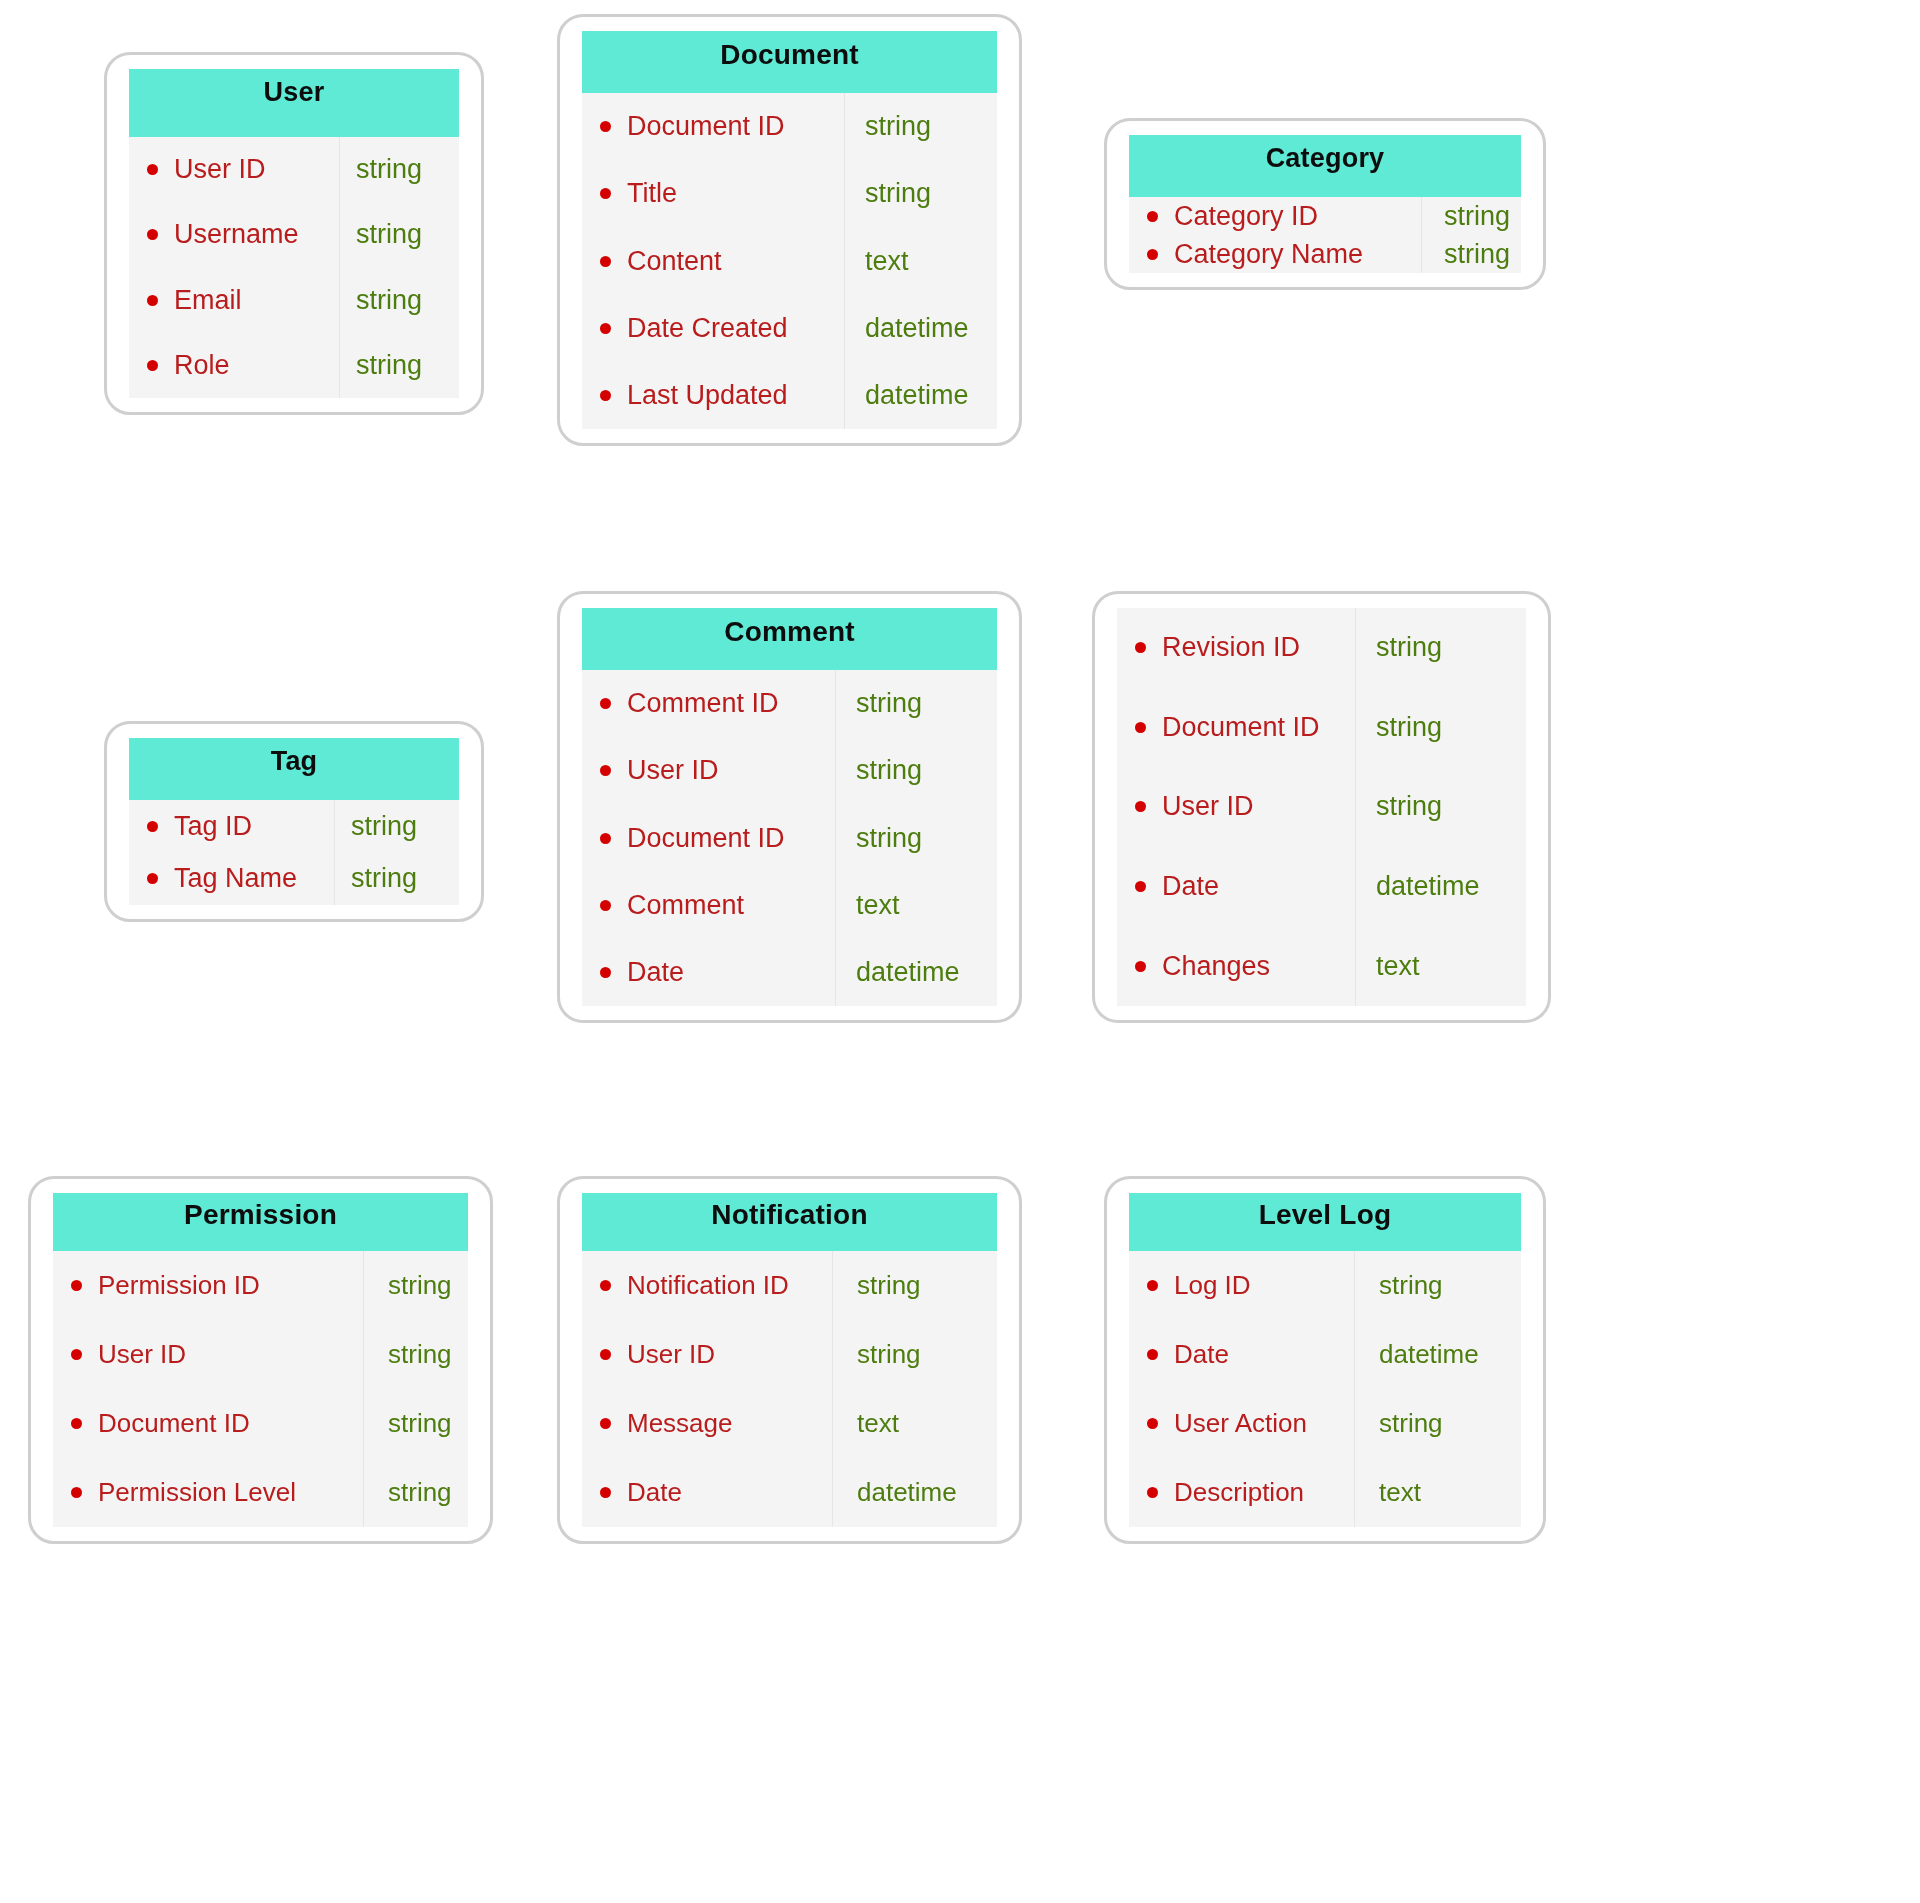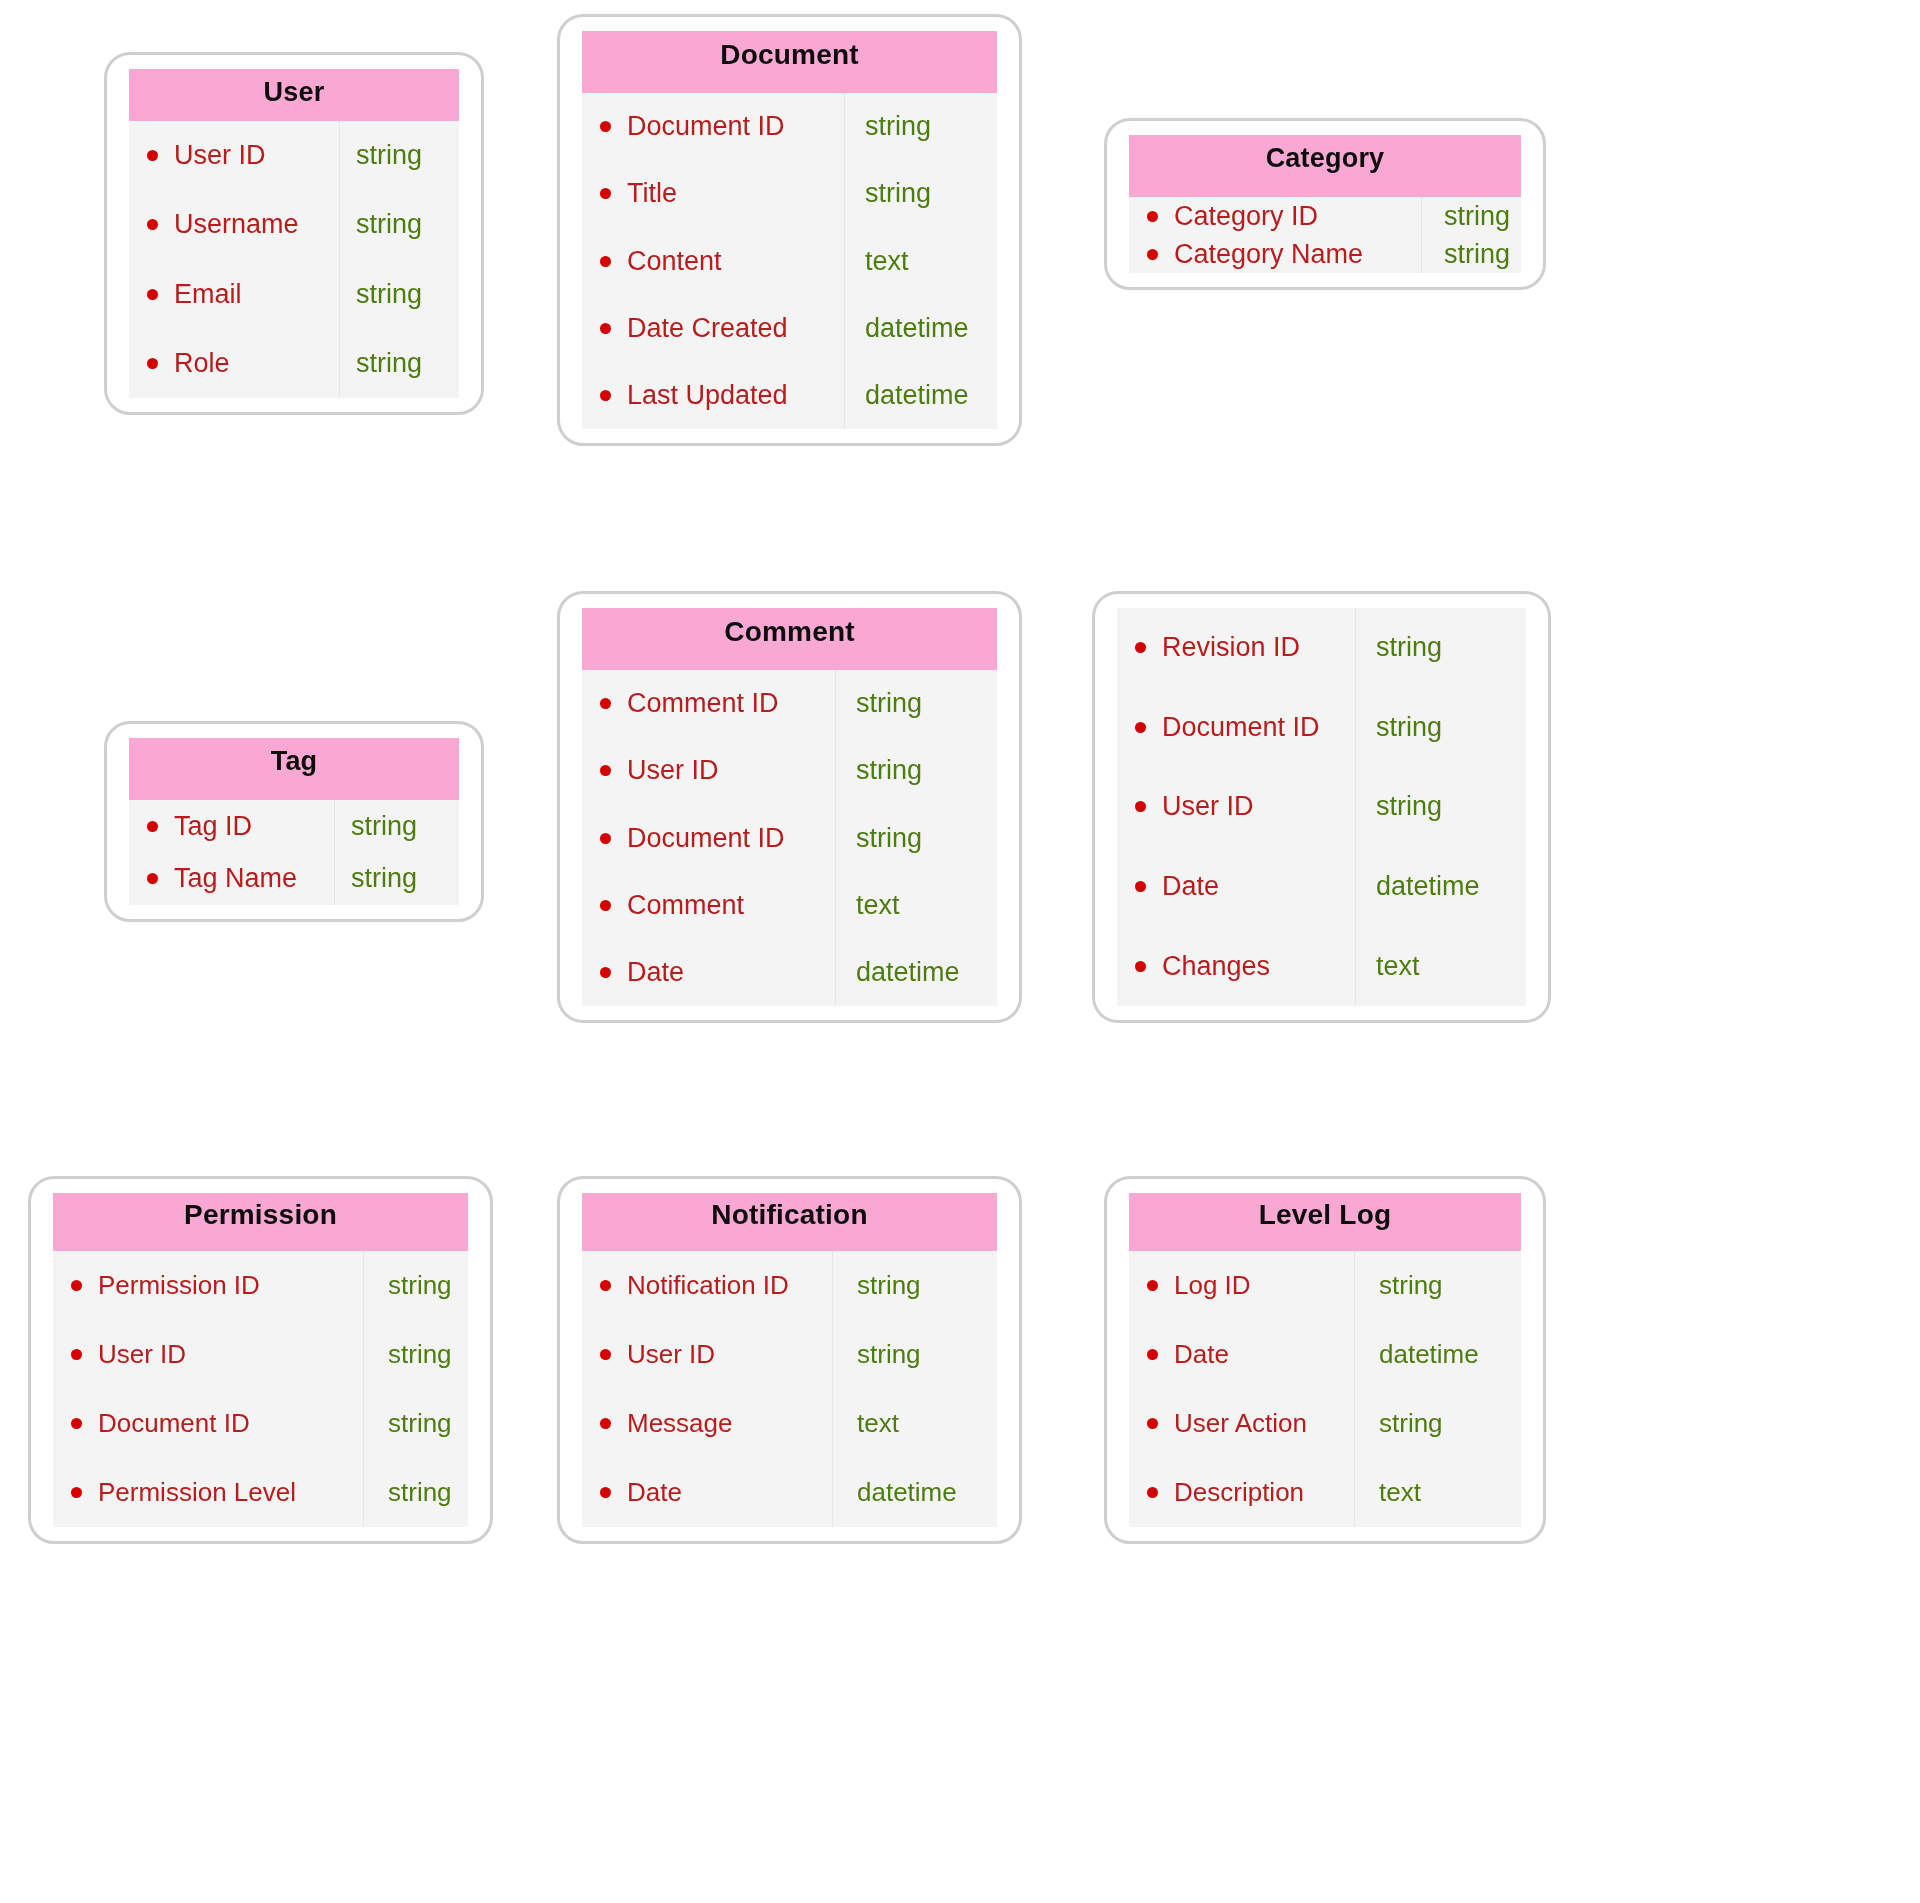--- a/index.html
+++ b/index.html
@@ -34,21 +34,21 @@
 
   .entity-inner {
     position: relative;
     margin: 0 22px;
     display: flex;
     flex-direction: column;
     flex: 1 1 auto;
   }
 
   .entity-header {
-    background: #f9a8d4;
+    background: #5eead4;
     text-align: center;
     font-weight: bold;
     color: #0d0d0d;
     letter-spacing: 0.2px;
     display: flex;
     align-items: flex-start;
     justify-content: center;
     box-sizing: border-box;
   }
 
@@ -109,21 +109,21 @@
 
   #ent-tag         { left: 104px;  top: 721px;  width: 380px;  height: 201px; }
   #ent-comment     { left: 557px;  top: 591px;  width: 465px;  height: 432px; }
   #ent-revision    { left: 1092px; top: 591px;  width: 459px;  height: 432px; }
 
   #ent-permission  { left: 28px;   top: 1176px; width: 465px;  height: 368px; }
   #ent-notification{ left: 557px;  top: 1176px; width: 465px;  height: 368px; }
   #ent-audit       { left: 1104px; top: 1176px; width: 442px;  height: 368px; }
 
   
-  #ent-user        .entity-header { height: 52px; font-size: 27px; padding-top: 8px; }
+  #ent-user        .entity-header { height: 68px; font-size: 27px; padding-top: 8px; }
   #ent-document    .entity-header { height: 62px; font-size: 28px; padding-top: 8px; }
   #ent-category    .entity-header { height: 62px; font-size: 27px; padding-top: 8px; }
   #ent-tag         .entity-header { height: 62px; font-size: 27px; padding-top: 8px; }
   #ent-comment     .entity-header { height: 62px; font-size: 28px; padding-top: 8px; }
   #ent-revision    .entity-header { height: 62px; font-size: 28px; padding-top: 8px; }
   #ent-permission  .entity-header { height: 58px; font-size: 28px; padding-top: 6px; }
   #ent-notification.entity .entity-header { height: 58px; font-size: 28px; padding-top: 6px; }
   #ent-audit       .entity-header { height: 58px; font-size: 28px; padding-top: 6px; }
 
   

